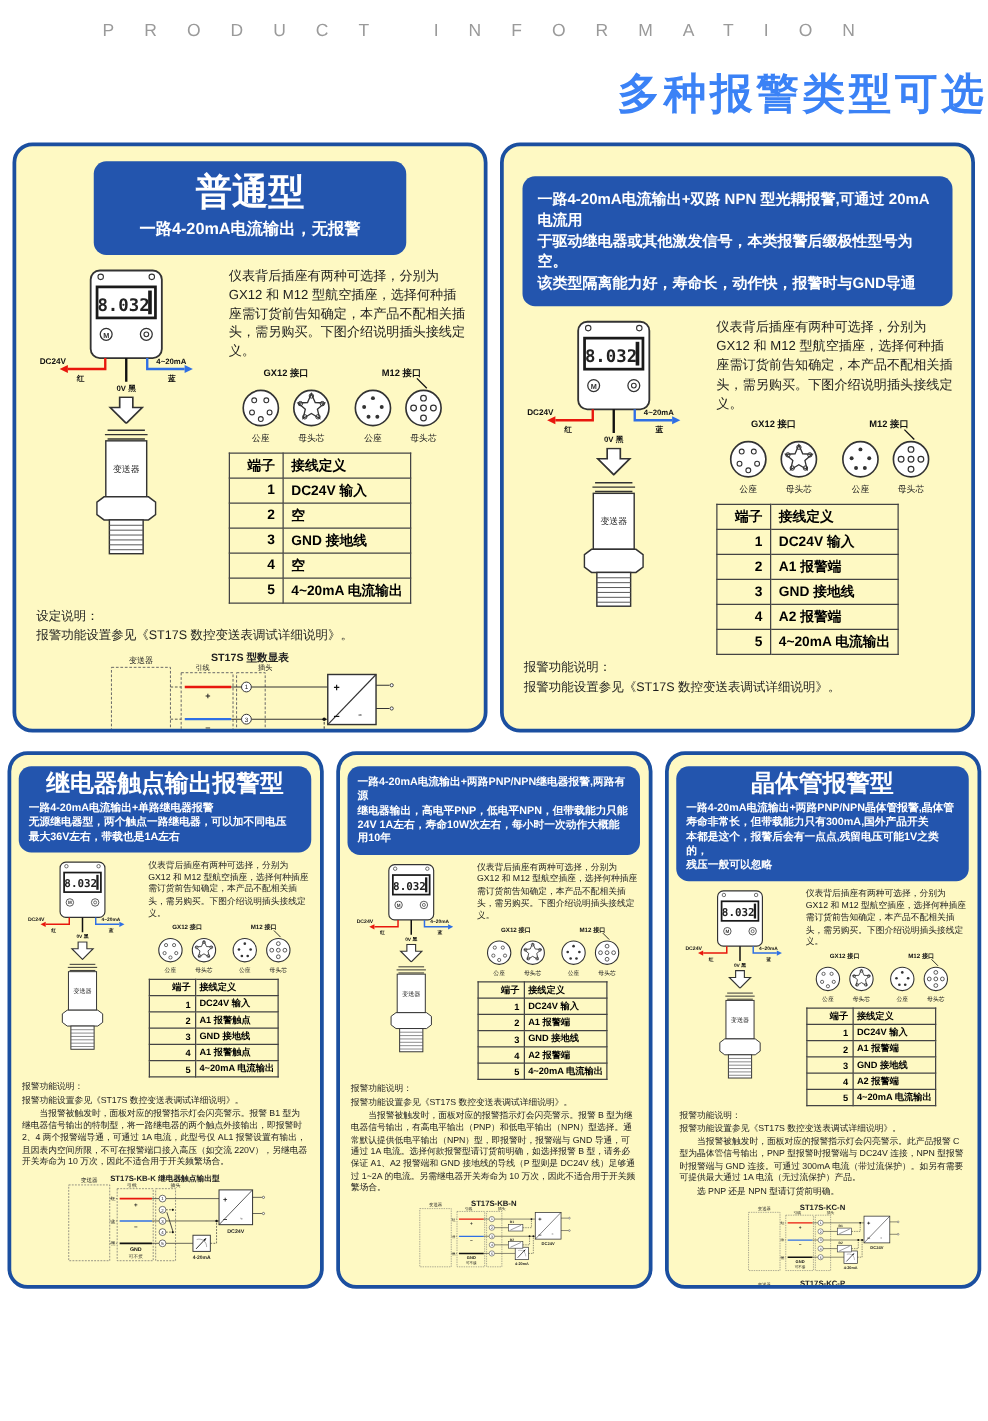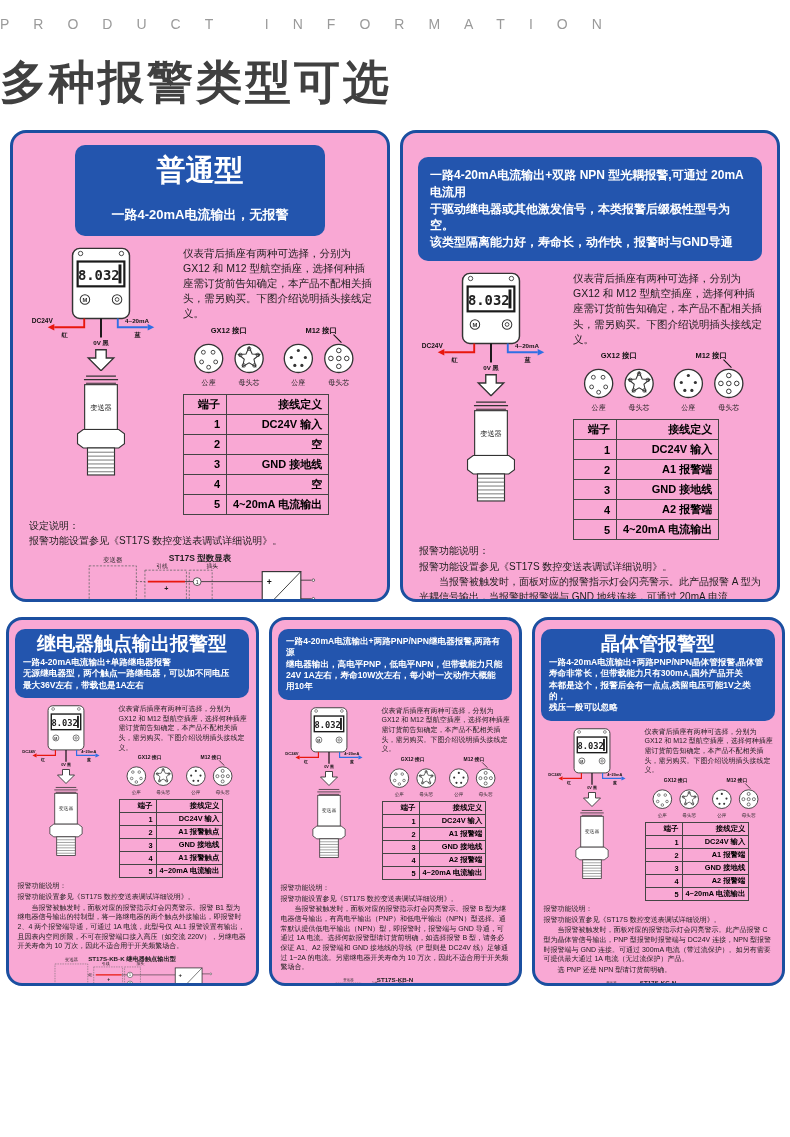--- a/index.html
+++ b/index.html
@@ -1,51 +1,51 @@
 <!DOCTYPE html>
 <html><head>
 <meta charset="utf-8">
 <style>
   html,body{margin:0;padding:0}
   body{width:790px;height:1137px;background:#fff;overflow:hidden;position:relative;
        font-family:"Liberation Sans","DejaVu Sans",sans-serif;color:#222}
-  .eyebrow{margin:16px 0 0 0;font-size:14px;color:#9a9a9a;
+  .eyebrow{margin:16px 0 0 0;text-align:center;font-size:14px;color:#9a9a9a;
            letter-spacing:24px;white-space:nowrap;overflow:hidden}
-  .page-title{margin:20px 0 16px 0;text-align:left;font-size:46px;font-weight:bold;
-              color:#404040;letter-spacing:3px}
+  .page-title{margin:20px 0 16px 0;text-align:right;font-size:34px;font-weight:bold;
+              color:#3b82f6;letter-spacing:3px}
   .row{display:flex;justify-content:center;gap:10px;padding:0 5px;align-items:stretch}
   .row-top{margin-bottom:15px}
-  .panel{box-sizing:border-box;background:#f9a8d4;border:3px solid #1b4fa0;border-radius:16px;
+  .panel{box-sizing:border-box;background:#fef9c3;border:3px solid #1b4fa0;border-radius:16px;
          overflow:hidden;position:relative}
   .row-top .panel{width:380px;height:472px}
-  .row-bot .panel{width:253px;height:369px}
+  .row-bot .panel{width:253px;height:430px}
   .head{background:#2355ae;border-radius:10px;color:#fff;text-align:center;
         padding:8px 10px;margin:12px auto 4px auto;box-sizing:border-box}
   .p0 .head{width:250px;padding:9px 8px 11px 8px}
   .p1 .head{width:344px;text-align:left;margin-top:24px;padding:10px 12px}
   .head-title{font-size:29px;font-weight:bold;line-height:1.15}
-  .head-sub{font-size:13px;font-weight:bold;line-height:1.4;margin-top:19px;white-space:pre-line}
+  .head-sub{font-size:13px;font-weight:bold;line-height:1.4;margin-top:3px;white-space:pre-line}
   .p1 .head-sub{font-size:12px;margin-top:0}
   .sm .head{width:234px;padding:5px 8px 7px 8px;margin:9px auto 3px auto}
   .sm .head-title{font-size:19px;line-height:1.1}
   .sm .head-sub{font-size:8.6px;line-height:1.32;text-align:left;margin-top:2px}
   .body{display:flex;padding:0 12px;gap:6px}
   .sm .body{padding:0 8px;gap:4px}
   .leftcol{width:152px;display:flex;flex-direction:column;align-items:center;flex:none}
   .sm .leftcol{width:98px}
   .rightcol{flex:1;min-width:0}
   .intro{font-size:10.5px;line-height:1.45;margin:6px 0 3px 0;color:#1c1c1c}
   .sm .intro{font-size:7px;line-height:1.38;margin:3px 0 2px 0}
   svg{display:block}
   svg.dev{width:146px;margin-top:4px}  .sm svg.dev{width:92px;margin-top:2px}
   svg.arr{width:30px;margin:3px 0}     .sm svg.arr{width:20px;margin:2px 0}
   svg.trn{width:64px}                  .sm svg.trn{width:44px}
   svg.con{width:190px;margin:2px auto} .sm svg.con{width:126px}
   table.wt{border-collapse:collapse;font-size:11px;margin-top:4px;color:#000}
-  .wt th,.wt td{border:1px solid #444;padding:2px 6px;text-align:right;font-weight:bold}
+  .wt th,.wt td{border:1px solid #444;padding:2px 6px;text-align:left;font-weight:bold}
   .wt th:first-child,.wt td:first-child{text-align:right;width:30px}
   .sm .wt{font-size:7.4px;margin-top:2px}
   .sm .wt th,.sm .wt td{padding:1px 3px}
   .note{padding:3px 16px 0 16px;font-size:10px;line-height:1.45;color:#1c1c1c}
   .note p{margin:1px 0}
   .note p.indent{text-indent:2em}
   .sm .note{font-size:7px;line-height:1.38;padding:2px 9px 0 9px}
   .diagrams{padding:0 6px;text-align:right}
   .diagram{position:relative;display:block;margin-top:2px}
   .dg-title{position:absolute;top:0;left:50%;transform:translateX(-50%);
@@ -355,21 +355,20 @@
                 <td>5</td>
                 <td>4~20mA 电流输出</td>
               </tr>
         </tbody>
           </table>
       </div>
     </div>
     <div class="note">
       <p>报警功能说明：</p>
       <p>报警功能设置参见《ST17S 数控变送表调试详细说明》。</p>
-      <p class="indent">当报警被触发时，面板对应的报警指示灯会闪亮警示。此产品报警 A 型为光耦信号输出，当报警时报警端与 GND 地线连接，可通过 20mA 电流。</p>
     </div>
 
   </section>
 </div>
 
 <div class="row row-bot">
 
   <section class="panel sm p2">
     <div class="head">
       <div class="head-title">继电器触点输出报警型</div>

